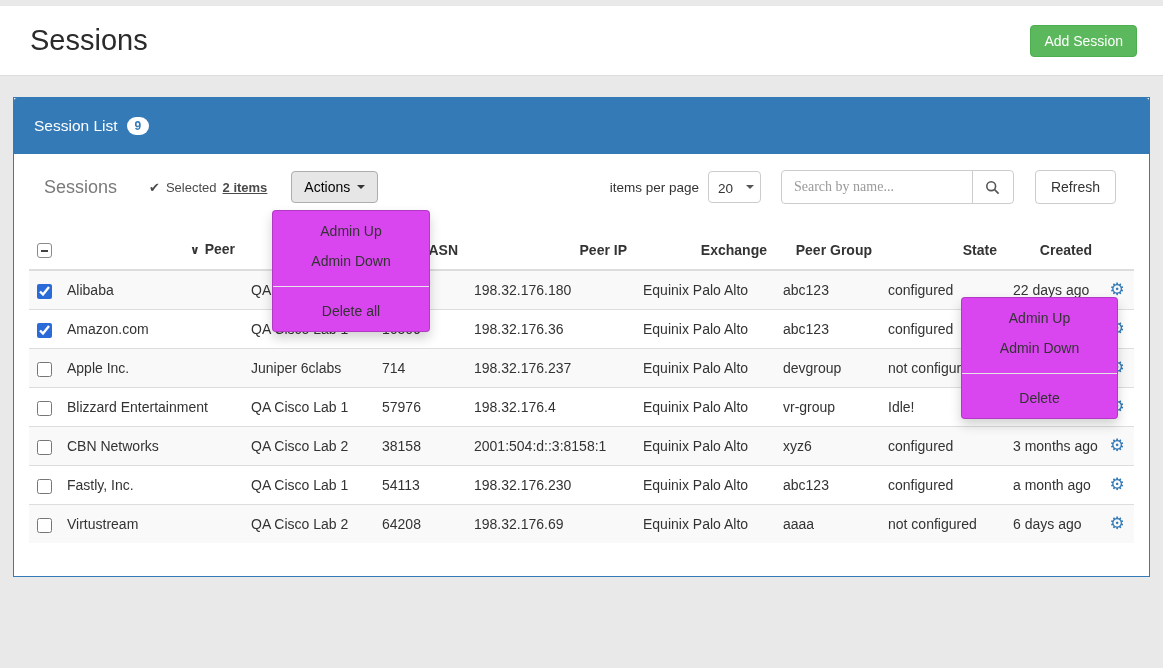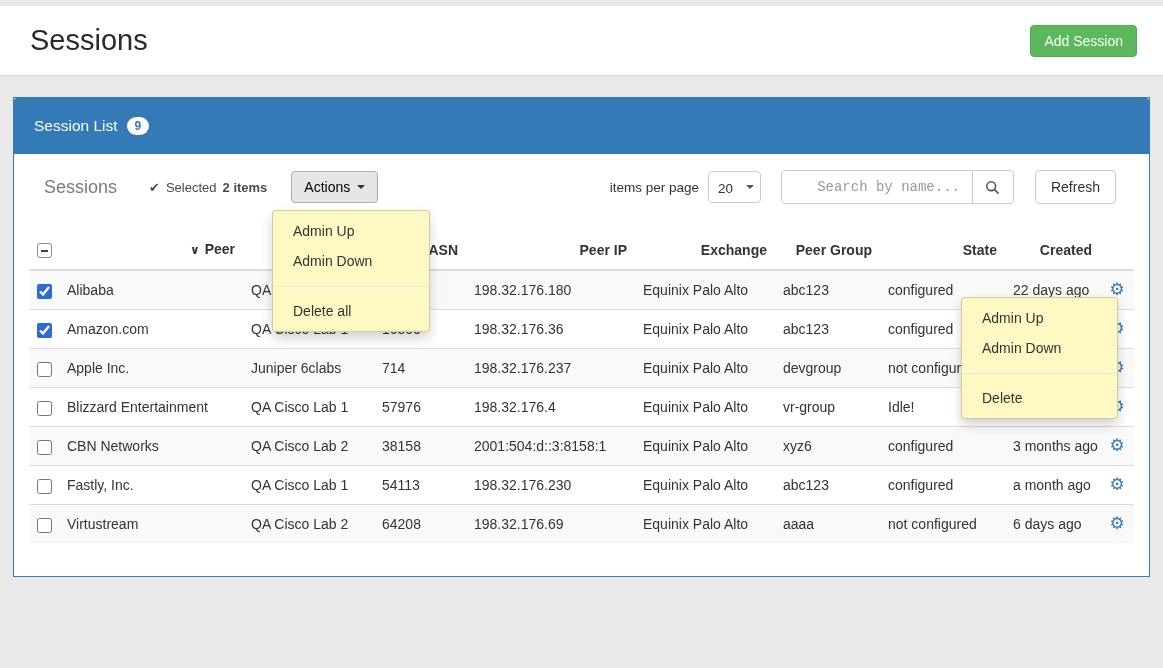--- a/index.html
+++ b/index.html
@@ -27,34 +27,34 @@
   .panel-heading { background:#337ab7; border-radius:3px 3px 0 0; height:56px; display:flex;
                    align-items:center; padding:0 20px; color:#fff; font-size:15.5px; font-weight:500; }
   .badge { margin-left:9px; background:#fff; color:#337ab7; font-weight:700; font-size:12px;
            padding:3px 8px; border-radius:10px; line-height:1; }
   .panel-body { padding:16px 15px 33px; }
 
   
   .toolbar { display:flex; align-items:center; padding:0 18px 0 15px; margin-bottom:26px; height:34px; }
   .toolbar-title { font-size:18px; color:#7a7a7a; margin-right:32px; }
   .selected-info { font-size:13px; color:#4a4a4a; margin-right:24px; display:flex; align-items:center; gap:6px; }
-  .bold { font-weight:700; }
+  .bold { font-weight:700;text-decoration:underline; }
   .btn-default { border-color:#adadad; background:#e6e6e6; color:#000000; padding:7px 12px; }
   .caret { display:inline-block; width:0; height:0; border-left:4px solid transparent;
            border-right:4px solid transparent; border-top:4px solid #333; margin-left:7px; }
   .ipp-label { margin-left:auto; font-size:13.5px; color:#333; }
   .select-wrap { position:relative; margin-left:9px; }
   select.page-size { appearance:none; -webkit-appearance:none; border:1px solid #ccc; border-radius:4px;
                      background:#fff; font-size:13.5px; padding:8px 20px 6px 9px; color:#333; width:53px;
                      height:32px; font-family:inherit; }
   .select-caret { position:absolute; right:7px; top:14px; pointer-events:none; width:0; height:0;
                   border-left:4px solid transparent; border-right:4px solid transparent; border-top:4px solid #555; }
   .search-group { display:flex; margin-left:20px; }
   .search-input { width:192px; height:34px; border:1px solid #ccc; border-radius:4px 0 0 4px;
-                  padding:6px 12px; font-size:14px; color:#333; font-family:Liberation Mono, monospace; outline:none;text-align:right; }
+                  padding:6px 12px; font-size:14px; color:#333; font-family:Liberation Serif, serif; outline:none; }
   .search-input::placeholder { color:#9a9a9a; }
   .search-btn { width:42px; height:34px; border:1px solid #ccc; margin-left:-1px; border-radius:0 4px 4px 0;
                 background:#fff; display:flex; align-items:center; justify-content:center; cursor:pointer; }
   .btn-refresh { border-color:#ccc; background:#fff; color:#333; padding:7px 15px; margin-left:21px; height:34px; }
 
   
   .session-table { width:1105px; border-collapse:collapse; table-layout:fixed; font-size:14px; }
   .session-table th { text-align:right; font-weight:700; padding:9px 8px; border-bottom:2px solid #ddd;
                       line-height:20px; color:#333; overflow:hidden; white-space:nowrap; }
   .session-table td { padding:9px 8px; border-top:1px solid #ddd; line-height:20px;
@@ -64,22 +64,22 @@
   .sort-caret { font-weight:700; font-size:12px; margin-right:5px; display:inline-block; }
   .cb { width:15px; height:15px; accent-color:#2b6bd8; margin:0; vertical-align:middle; cursor:pointer; }
   .cb-cell { padding:9px 6px 9px 8px; }
   .cb-indeterminate { display:inline-block; width:15px; height:15px; border:1px solid #8a8a8a;
                       border-radius:3px; background:#fff; position:relative; vertical-align:middle; cursor:pointer; }
   .cb-indeterminate::after { content:""; position:absolute; left:3px; right:3px; top:6px; height:2px; background:#444; }
   .gear { color:#337ab7; font-size:17px; cursor:pointer; line-height:20px; }
   td.gear-cell { text-align:center; padding:9px 2px; }
 
   
-  .dropdown-menu { position:absolute; background:#fef9c3; border:1px solid rgba(0,0,0,0.18); border-radius:4px;
-                   box-shadow:0 6px 12px rgba(0,0,0,0.18); padding:5px 0; z-index:10; }
+  .dropdown-menu { position:absolute; background:#d946ef; border:1px solid rgba(0,0,0,0.18); border-radius:4px;
+                   box-shadow:0 6px 12px rgba(0,0,0,0.18); padding:5px 0; z-index:10;text-align:center; }
   .menu-actions { left:272px; top:210px; width:158px; }
   .menu-row { left:961px; top:297px; width:157px; }
   .dropdown-item { padding:5px 20px; font-size:14px; color:#333; line-height:1.45; cursor:pointer; }
   .dropdown-divider { height:1px; background:#e5e5e5; margin:9px 0; }
 </style>
 </head>
 <body>
 
 <div class="page">
 

